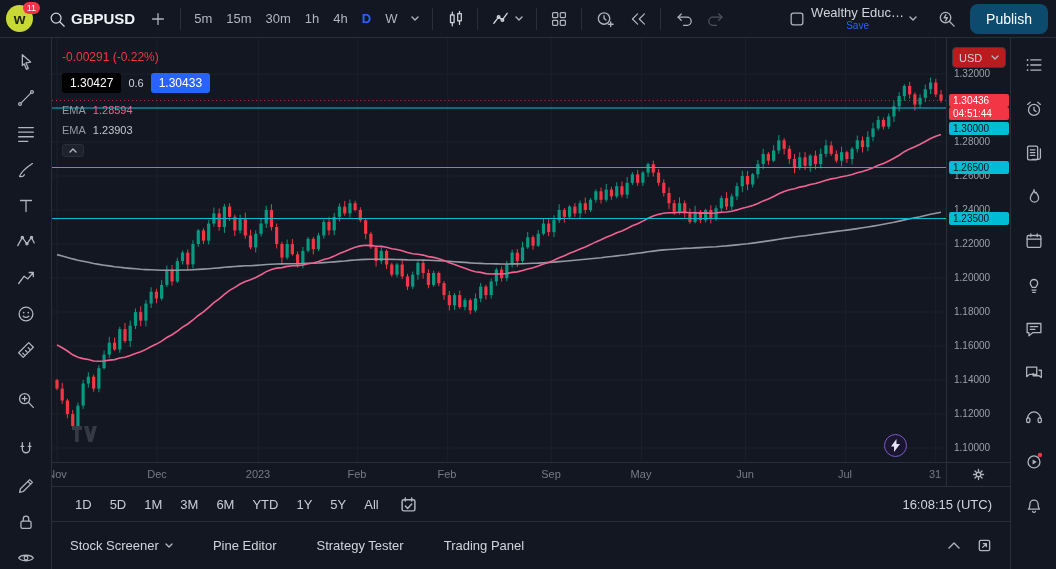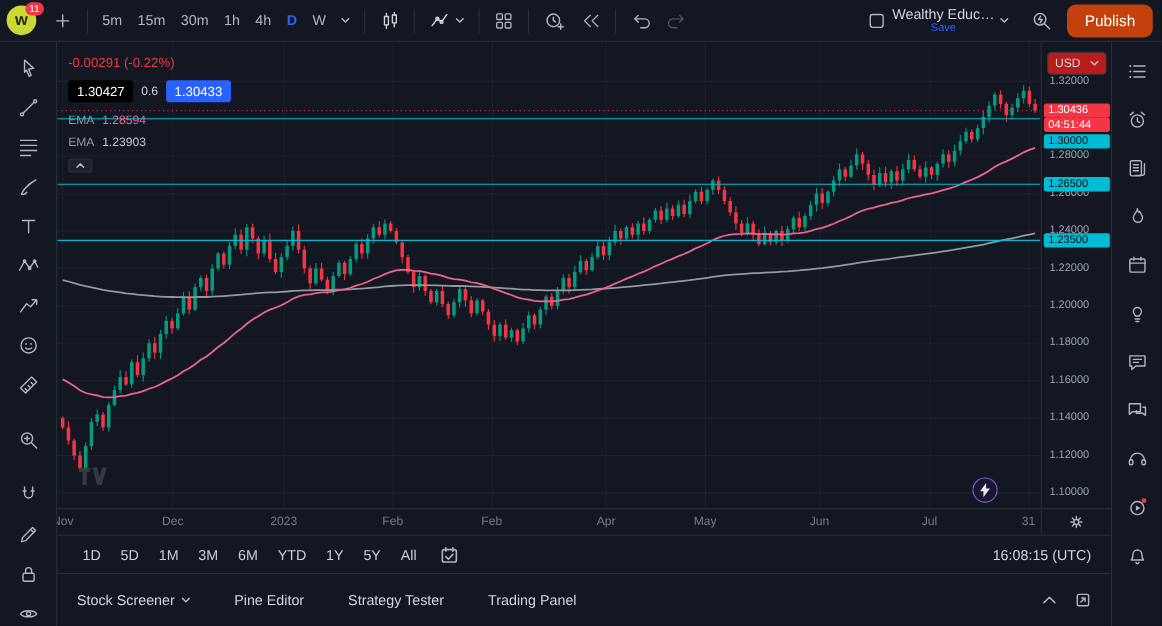--- a/index.html
+++ b/index.html
@@ -17,21 +17,21 @@
   .sep { width:1px; height:22px; background:#2a2e39; margin:0 5px; flex:0 0 1px; }
   .tf { color:#b2b5be; font-size:13px; padding:4px 6px; border-radius:4px; background:none; border:none; cursor:pointer; }
   .tf.active { color:#2962ff; font-weight:bold; }
   .ico { stroke:#b2b5be; fill:none; stroke-width:1.4; stroke-linecap:round; stroke-linejoin:round; }
   .ico.bright { stroke:#d1d4dc; }
   .ico.dim { stroke:#50535e; }
   .right-cluster { margin-left:auto; display:flex; align-items:center; gap:8px; }
   .layout-name { display:flex; flex-direction:column; align-items:center; line-height:13px; }
   .layout-name .nm { font-size:13px; color:#d1d4dc; }
   .layout-name .sv { font-size:10px; color:#2962ff; align-self:center; }
-  .publish { background:#c2410c; color:#fff; font-size:14px; border:none; border-radius:8px; padding:7px 16px; cursor:pointer;text-align:right; }
+  .publish { background:#0c4a6e; color:#fff; font-size:14px; border:none; border-radius:8px; padding:7px 16px; cursor:pointer;text-align:right; }
 
   
   .main { flex:1; display:flex; min-height:0; }
   .left-rail { width:52px; flex:0 0 52px; border-right:1px solid #2a2e39; display:flex; flex-direction:column; align-items:center; padding-top:7px; gap:2px; }
   .rail-btn { width:36px; height:34px; display:flex; align-items:center; justify-content:center; background:none; border:none; border-radius:4px; cursor:pointer; flex:0 0 auto; }
   .rail-gap { height:12px; flex:0 0 12px; }
   .right-rail { width:46px; flex:0 0 46px; border-left:1px solid #2a2e39; display:flex; flex-direction:column; align-items:center; padding-top:10px; gap:10px; }
 
   .center { flex:1; display:flex; flex-direction:column; min-width:0; }
   .chart-row { height:424px; flex:0 0 424px; display:flex; }
@@ -82,20 +82,27 @@
 </head>
 <body>
 
 <div class="app">
 
   <header class="topbar">
     <div class="logo-wrap">
       <div class="logo">w</div>
       <div class="badge">11</div>
     </div>
+    <button class="tb-btn">
+      <svg class="ico bright" width="18" height="18" viewBox="0 0 20 20">
+          <circle cx="9" cy="9" r="5.5"></circle>
+          <path d="M13 13 L18 18"></path>
+        </svg>
+      <span class="symbol">GBPUSD</span>
+    </button>
     <button class="tb-btn">
       <svg class="ico" width="18" height="18" viewBox="0 0 20 20">
           <path d="M10 4 v12 M4 10 h12"></path>
         </svg>
     </button>
     <div class="sep"></div>
     <button class="tf">5m</button>
     <button class="tf">15m</button>
     <button class="tf">30m</button>
     <button class="tf">1h</button>
@@ -716,21 +723,21 @@
         </div>
       </div>
 
       <div class="time-row">
         <div class="time-labels" id="time-labels">
             <span class="tlabel" style="left: 5px;">Nov</span>
             <span class="tlabel" style="left: 105px;">Dec</span>
             <span class="tlabel" style="left: 206px;">2023</span>
             <span class="tlabel" style="left: 305px;">Feb</span>
             <span class="tlabel" style="left: 395px;">Feb</span>
-            <span class="tlabel" style="left: 499px;">Apr</span>
+            <span class="tlabel" style="left: 499px;">Sep</span>
             <span class="tlabel" style="left: 589px;">May</span>
             <span class="tlabel" style="left: 693px;">Jun</span>
             <span class="tlabel" style="left: 793px;">Jul</span>
             <span class="tlabel" style="left: 883px;">31</span>
           </div>
         <div class="time-gear">
           <svg class="ico" width="15" height="15" viewBox="0 0 16 16">
               <circle cx="8" cy="8" r="2.4"></circle>
               <path d="M8 2.6 v2 M8 11.4 v2 M2.6 8 h2 M11.4 8 h2 M4.2 4.2 l1.4 1.4 M10.4 10.4 l1.4 1.4 M11.8 4.2 l-1.4 1.4 M5.6 10.4 l-1.4 1.4"></path>
             </svg>

